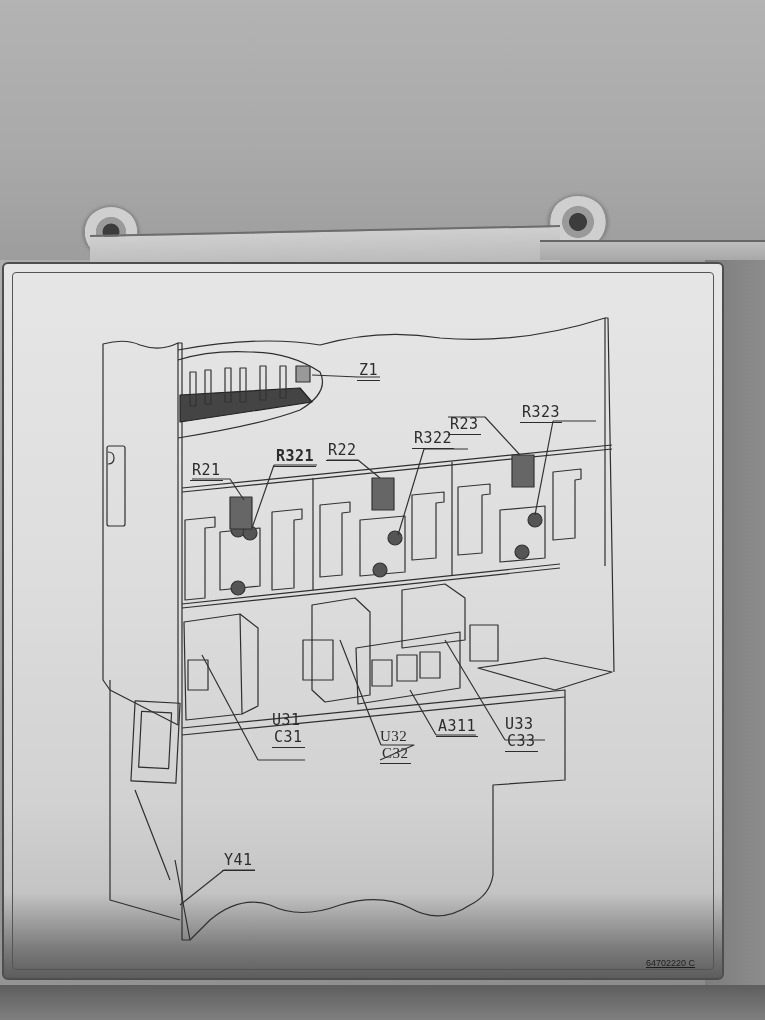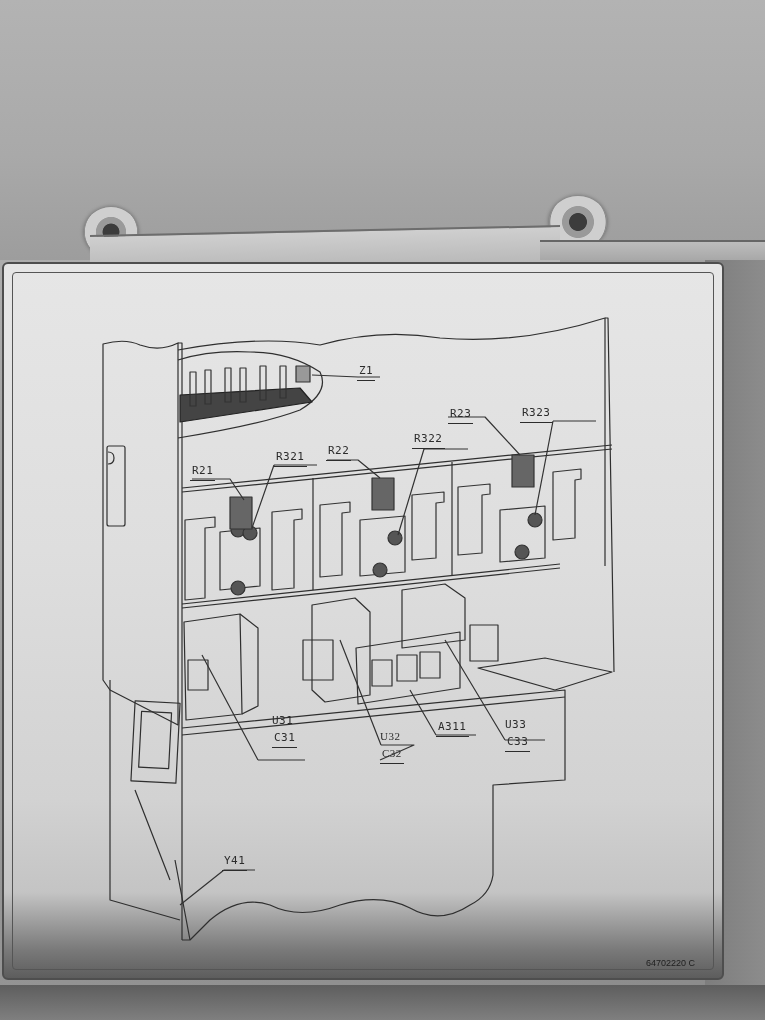--- a/index.html
+++ b/index.html
@@ -21,26 +21,26 @@
         background:linear-gradient(180deg,#bdbdbd,#a8a8a8);border-top:2px solid #666;}
   .screw{position:absolute;border-radius:50%;
         background:radial-gradient(circle,#3c3c3c 0 22%,#9a9a9a 24% 40%,#cfcfcf 42% 70%,#8a8a8a 72%);
         box-shadow:0 0 4px rgba(0,0,0,.4);}
   .plate{position:absolute;left:2px;top:262px;width:722px;height:718px;
         background:linear-gradient(180deg,#e6e6e6 0%,#dedede 40%,#d2d2d2 75%,#c4c4c4 88%,#7a7a7a 96%,#5d5d5d 100%);
         border:2px solid #4e4e4e;border-radius:6px;box-sizing:border-box;}
   .plate-inner{position:absolute;left:8px;top:8px;right:8px;bottom:8px;
         border:1.5px solid #555;border-radius:4px;}
   svg.drawing{position:absolute;left:0;top:0;}
-  .lbl{position:absolute;font-family:"DejaVu Sans Mono",monospace;font-size:11px;
+  .lbl{position:absolute;font-family:"DejaVu Sans Mono",monospace;font-size:15px;
        color:#2c2c2c;letter-spacing:0.5px;line-height:17px;}
   .lbl span{display:block;}
   .uline{border-bottom:1.3px solid #2c2c2c;padding:0 2px 1px 2px;}
   .docno{position:absolute;left:646px;top:958px;font-size:9px;color:#1e1e1e;
-        font-family:"Liberation Sans",sans-serif;}
+        font-family:"Liberation Sans",sans-serif;text-decoration:underline;}
 </style>
 </head>
 <body>
 
 <div class="wall"></div>
 <div class="wall-top"></div>
 <div class="wall-right"></div>
 <div class="wall-bottom"></div>
 
 <div class="screw" style="left:84px;top:207px;width:54px;height:50px;"></div>
@@ -148,30 +148,30 @@
     <path d="M224 870 L255 870 M224 870 L180 905"></path>
   </g>
 </svg>
 
 <div class="lbl" style="left:357px;top:362px;">
     <span class="uline">Z1</span>
   </div>
 <div class="lbl" style="left:190px;top:462px;">
     <span class="uline">R21</span>
   </div>
-<div class="lbl" style="left:274px;top:448px;">
+<div class="lbl" style="left:274px;top:448px;font-weight:bold;">
     <span class="uline">R321</span>
   </div>
 <div class="lbl" style="left:326px;top:442px;">
     <span class="uline">R22</span>
   </div>
 <div class="lbl" style="left:412px;top:430px;">
     <span class="uline">R322</span>
   </div>
-<div class="lbl" style="left:448px;top:405px;">
+<div class="lbl" style="left:448px;top:416px;">
     <span class="uline">R23</span>
   </div>
 <div class="lbl" style="left:520px;top:404px;">
     <span class="uline">R323</span>
   </div>
 
 <div class="lbl" style="left:272px;top:712px;">
   <span>U31</span>
   <span class="uline">C31</span>
 </div>

